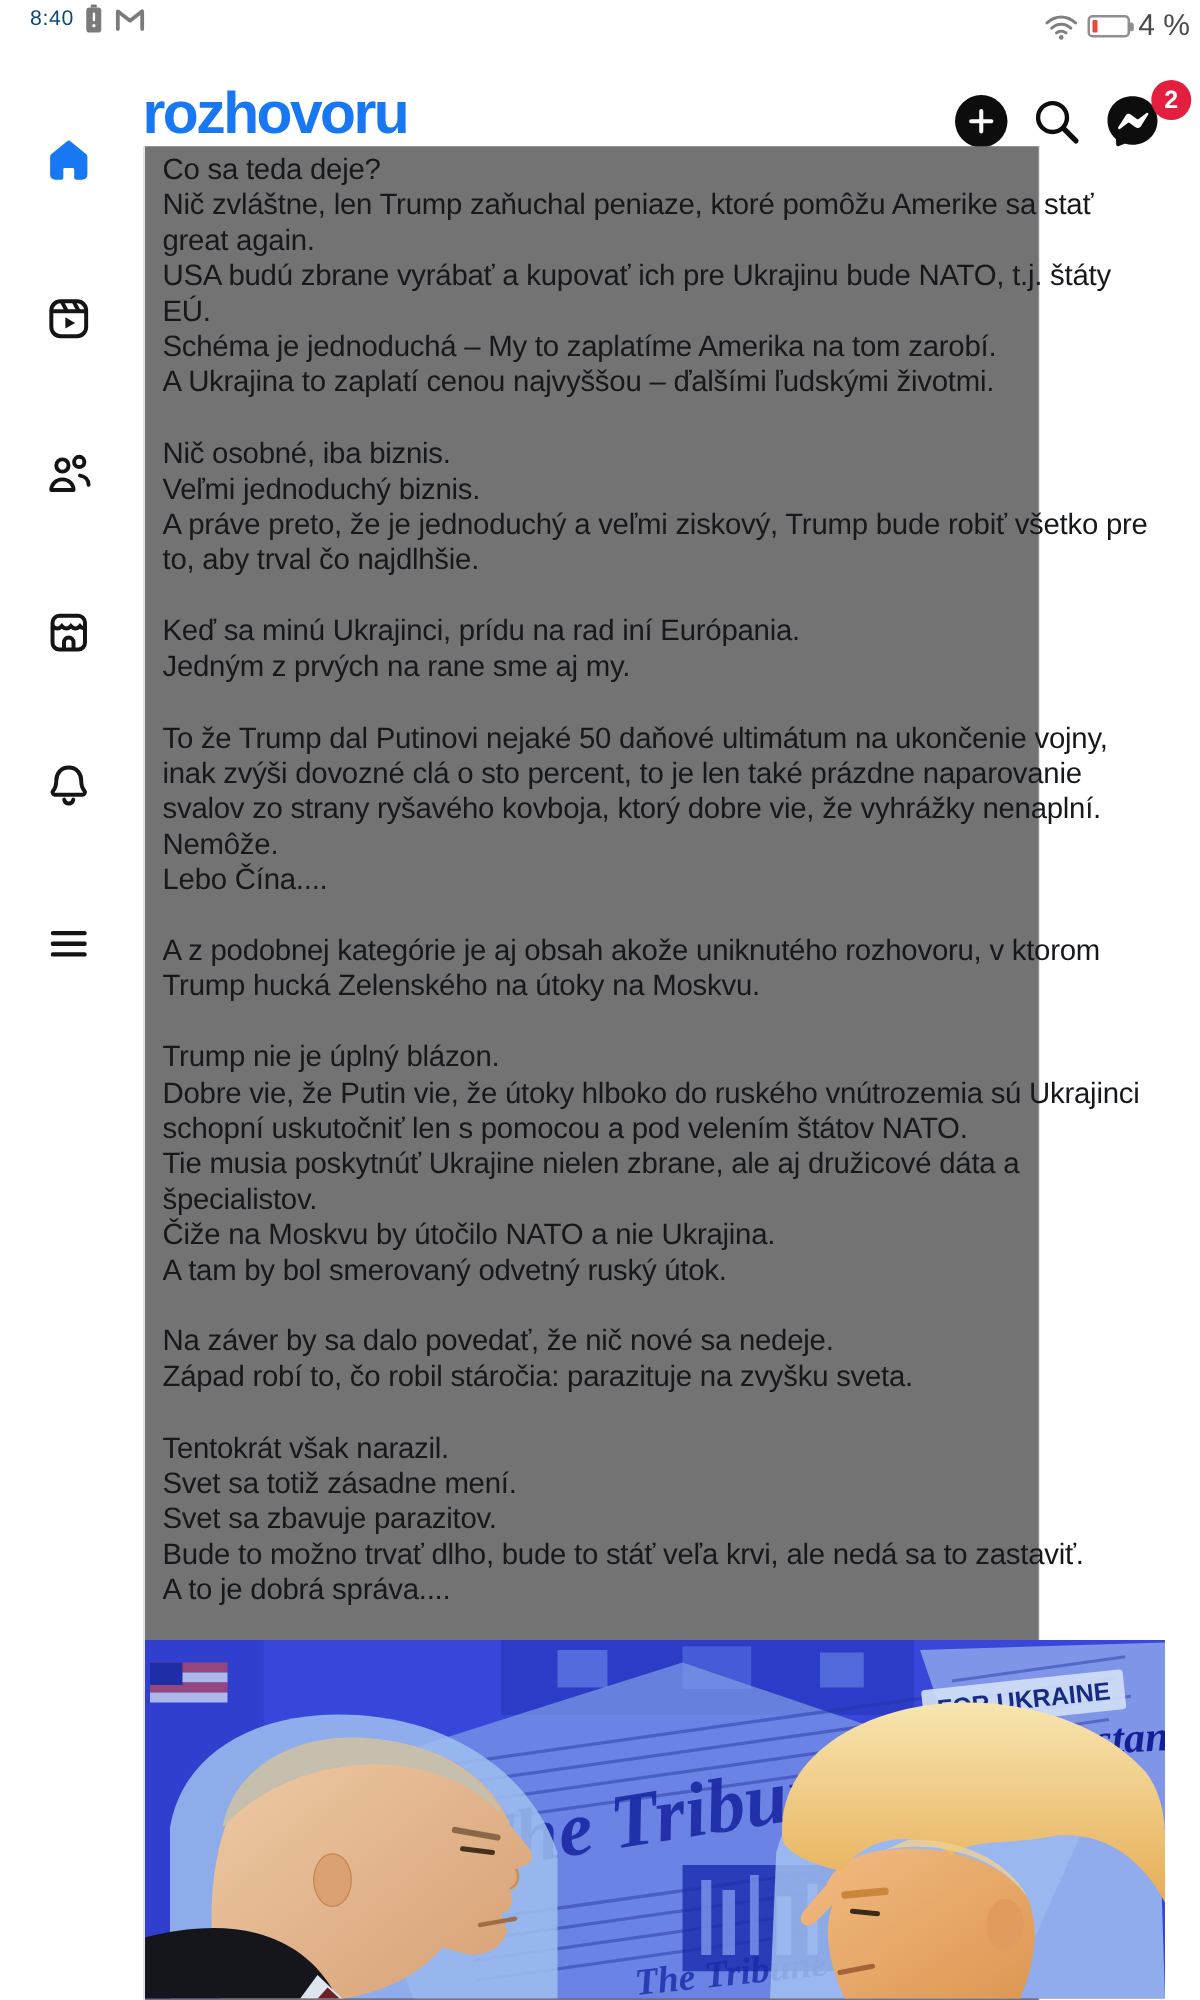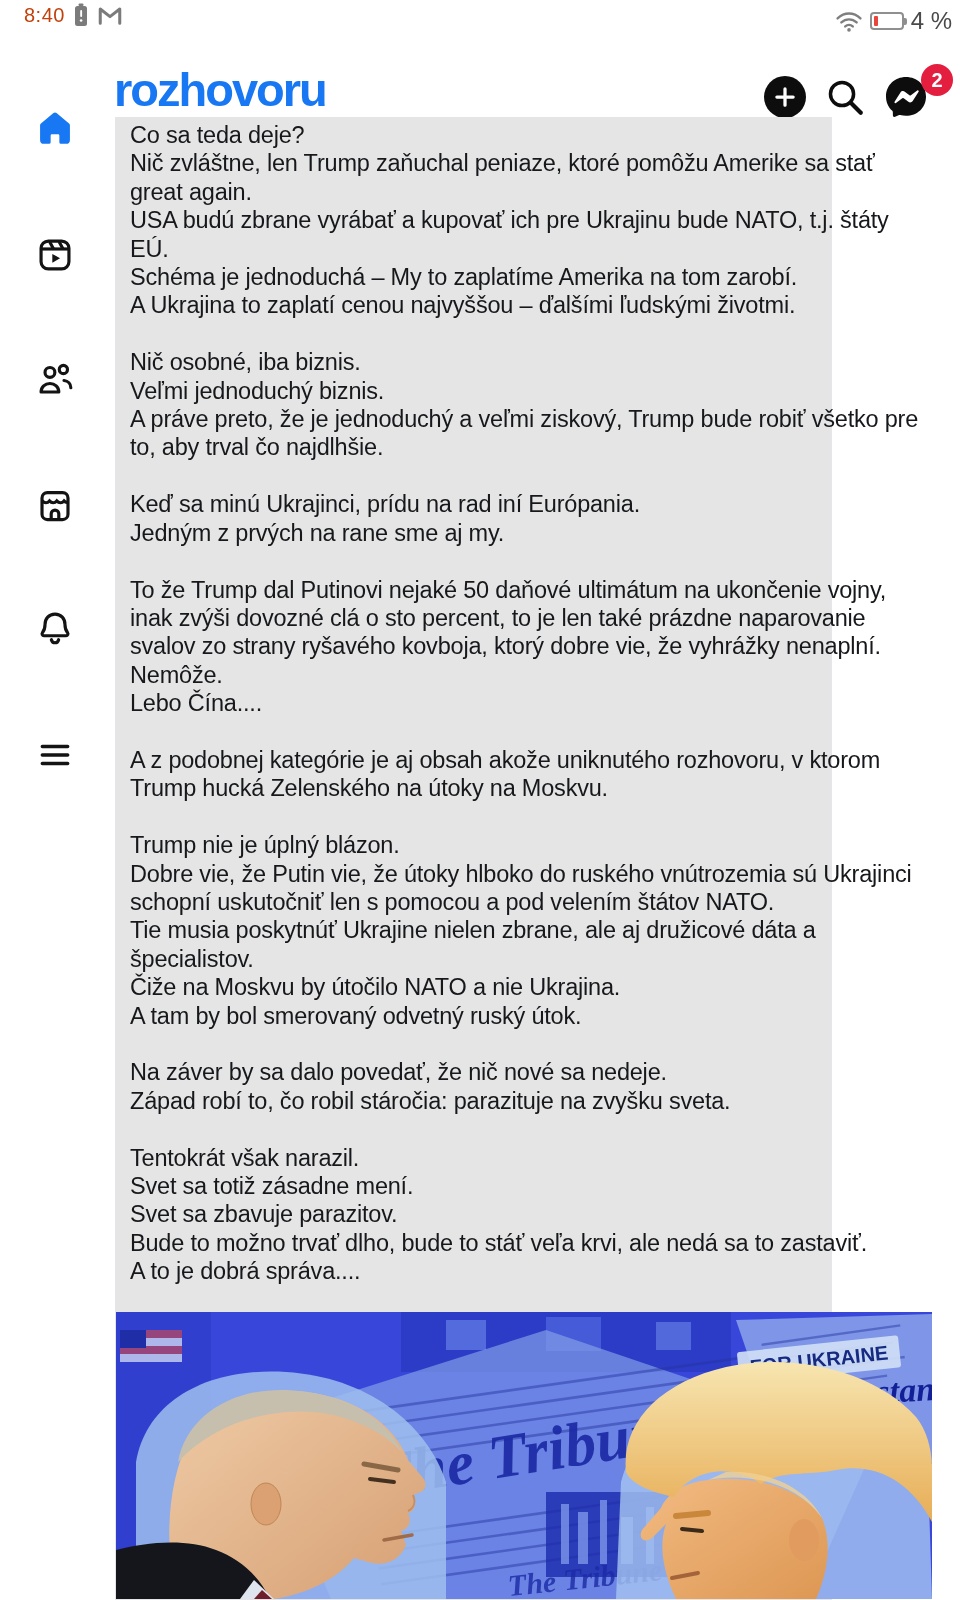--- a/index.html
+++ b/index.html
@@ -4,21 +4,21 @@
 <style>
   html,body{margin:0;padding:0;}
   body{
     width:960px;height:1600px;position:relative;overflow:hidden;
     background:#ffffff;color:#141618;
     font-family:"Liberation Sans", sans-serif;
   }
   
   .status-bar{position:absolute;left:0;top:0;width:960px;height:38px;}
   .sb-left{position:absolute;left:24px;top:3px;display:flex;align-items:center;gap:9px;}
-  .sb-time{font-size:20px;color:#c2410c;letter-spacing:.5px;}
+  .sb-time{font-size:17px;color:#0c4a6e;letter-spacing:.5px;}
   .sb-right{position:absolute;right:8px;top:7px;display:flex;align-items:center;gap:7px;}
   .sb-batt-pct{font-size:24px;color:#4a4a4a;}
   .batt{position:relative;width:34px;height:18px;border:2px solid #8f8f8f;border-radius:4px;box-sizing:border-box;}
   .batt .fill{position:absolute;left:2px;top:2px;bottom:2px;width:4px;background:#e8453c;border-radius:1px;}
   .batt .cap{position:absolute;right:-5px;top:4px;width:3px;height:7px;background:#8f8f8f;border-radius:0 2px 2px 0;}
   
   .fb-logo{position:absolute;left:114px;top:66px;font-size:47px;font-weight:bold;
     color:#1877F2;letter-spacing:-2px;line-height:1;cursor:pointer;}
   .hbtn{position:absolute;border:none;background:transparent;padding:0;cursor:pointer;}
   .hbtn.plus{left:764px;top:76px;width:42px;height:42px;border-radius:50%;background:#0d0d0d;
@@ -26,21 +26,21 @@
   .hbtn.search{left:824px;top:76px;width:42px;height:42px;display:flex;align-items:center;justify-content:center;}
   .hbtn.msgr{left:882px;top:73px;width:48px;height:48px;}
   .badge{position:absolute;left:39px;top:-9px;min-width:32px;height:32px;border-radius:16px;
     background:#E41E3F;color:#fff;font-size:20px;font-weight:bold;display:flex;
     align-items:center;justify-content:center;}
   
   .side-item{position:absolute;left:36px;width:38px;height:38px;border:none;background:transparent;
     padding:0;cursor:pointer;display:flex;align-items:center;justify-content:center;}
   .si-0{top:109px}.si-1{top:236px}.si-2{top:361px}.si-3{top:486px}.si-4{top:609px}.si-5{top:736px}
   
-  .card{position:absolute;left:115px;top:117px;width:717px;height:1483px;background:#e5e5e5;
+  .card{position:absolute;left:115px;top:117px;width:717px;height:1483px;background:#737373;
     border-left:1px solid #e4e6ea;border-right:1px solid #e4e6ea;box-sizing:border-box;}
   .post-text{margin:4px 0 0 14px;width:794px;font-size:23.5px;line-height:28.4px;
     letter-spacing:-0.2px;white-space:pre-line;color:#16181b;}
   .post-image{margin-top:26px;width:816px;height:287px;overflow:hidden;cursor:pointer;}
   .post-image svg{display:block;}
 </style>
 </head>
 <body>
 
 <div class="status-bar">

